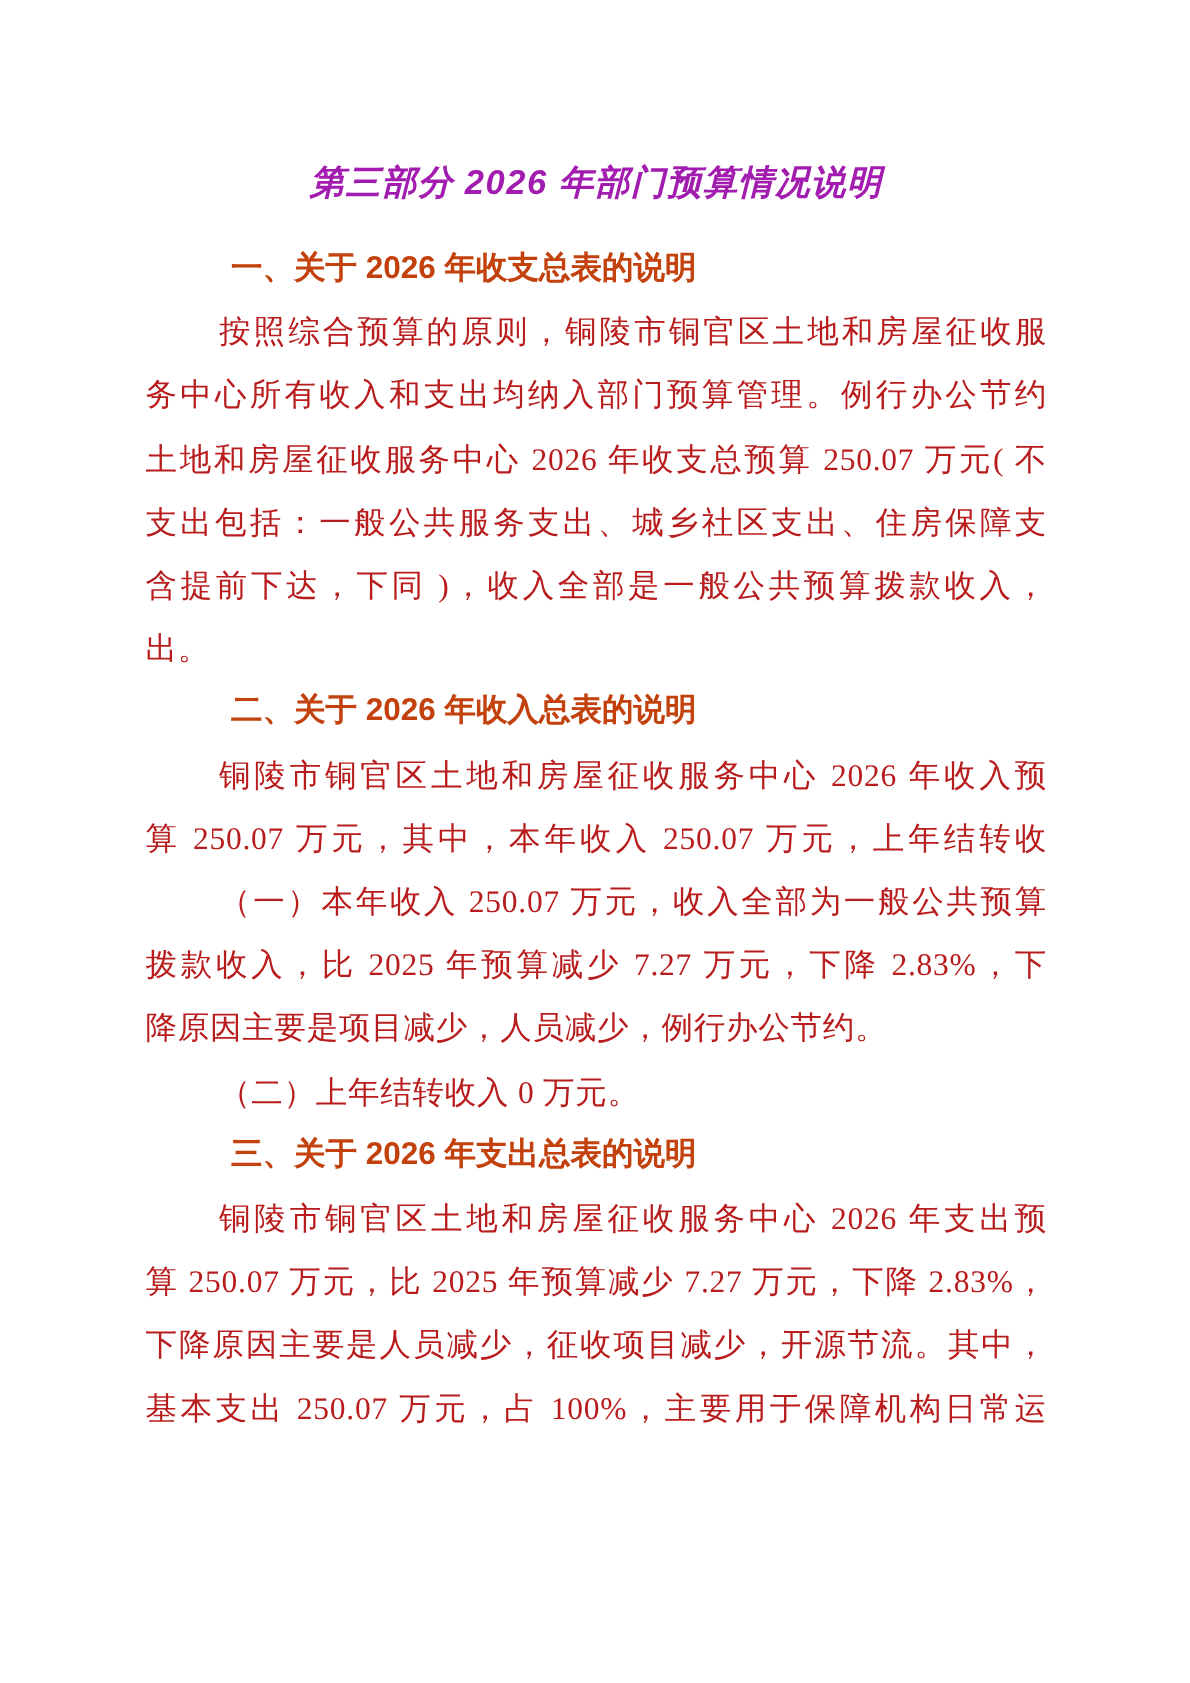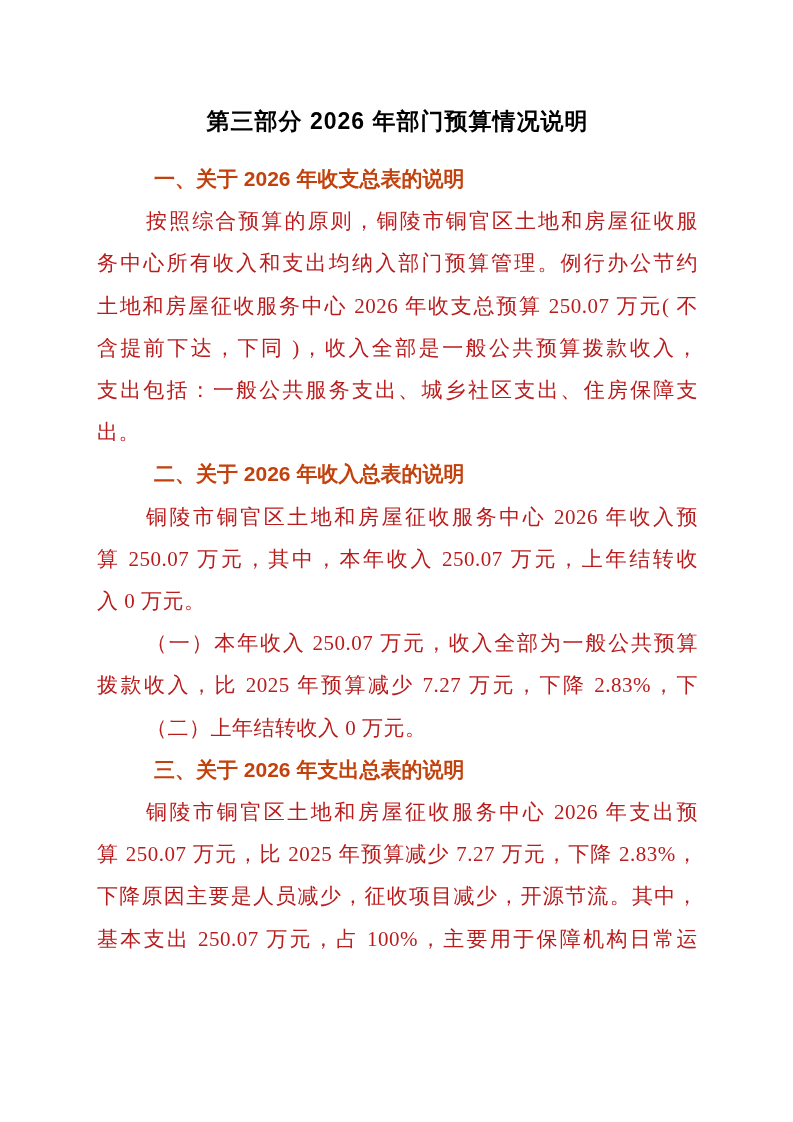--- a/index.html
+++ b/index.html
@@ -22,21 +22,22 @@
     width: 601px;
   }
   .doc-title {
     margin: 0 0 15px 0;
     font-family: "Liberation Sans", "DejaVu Sans", sans-serif;
     font-weight: bold;
     font-size: 23px;
     line-height: 44px;
     text-align: center;
     letter-spacing: 1px;
-    color: #000000;
+    color: #a21caf;
+    font-style: italic;
   }
   .heading {
     margin: 0;
     padding-left: 57px;
     font-family: "Liberation Sans", "DejaVu Sans", sans-serif;
     font-weight: bold;
     font-size: 21px;
     line-height: 42.2px;
     text-align: left;
     color: #c2410c;
@@ -74,32 +75,32 @@
 <div class="page">
   <div class="content">
 
     <h1 class="doc-title">第三部分 2026 年部门预算情况说明</h1>
 
     <h2 class="heading">一、关于 2026 年收支总表的说明</h2>
 
     <p class="line indent">按照综合预算的原则，铜陵市铜官区土地和房屋征收服</p>
     <p class="line">务中心所有收入和支出均纳入部门预算管理。例行办公节约</p>
     <p class="line">土地和房屋征收服务中心 2026 年收支总预算 250.07 万元( 不</p>
+    <p class="line">支出包括：一般公共服务支出、城乡社区支出、住房保障支</p>
     <p class="line">含提前下达，下同 )，收入全部是一般公共预算拨款收入，</p>
-    <p class="line">支出包括：一般公共服务支出、城乡社区支出、住房保障支</p>
     <p class="line last">出。</p>
 
     <h2 class="heading">二、关于 2026 年收入总表的说明</h2>
 
     <p class="line indent">铜陵市铜官区土地和房屋征收服务中心 2026 年收入预</p>
     <p class="line">算 250.07 万元，其中，本年收入 250.07 万元，上年结转收</p>
-    <p class="line last">入 0 万元。</p>
 
     <p class="line indent">（一）本年收入 250.07 万元，收入全部为一般公共预算</p>
     <p class="line">拨款收入，比 2025 年预算减少 7.27 万元，下降 2.83%，下</p>
+    <p class="line last">降原因主要是项目减少，人员减少，例行办公节约。</p>
 
     <p class="line indent last">（二）上年结转收入 0 万元。</p>
 
     <h2 class="heading">三、关于 2026 年支出总表的说明</h2>
 
     <p class="line indent">铜陵市铜官区土地和房屋征收服务中心 2026 年支出预</p>
     <p class="line">算 250.07 万元，比 2025 年预算减少 7.27 万元，下降 2.83%，</p>
     <p class="line">下降原因主要是人员减少，征收项目减少，开源节流。其中，</p>
     <p class="line">基本支出 250.07 万元，占 100%，主要用于保障机构日常运</p>
 

